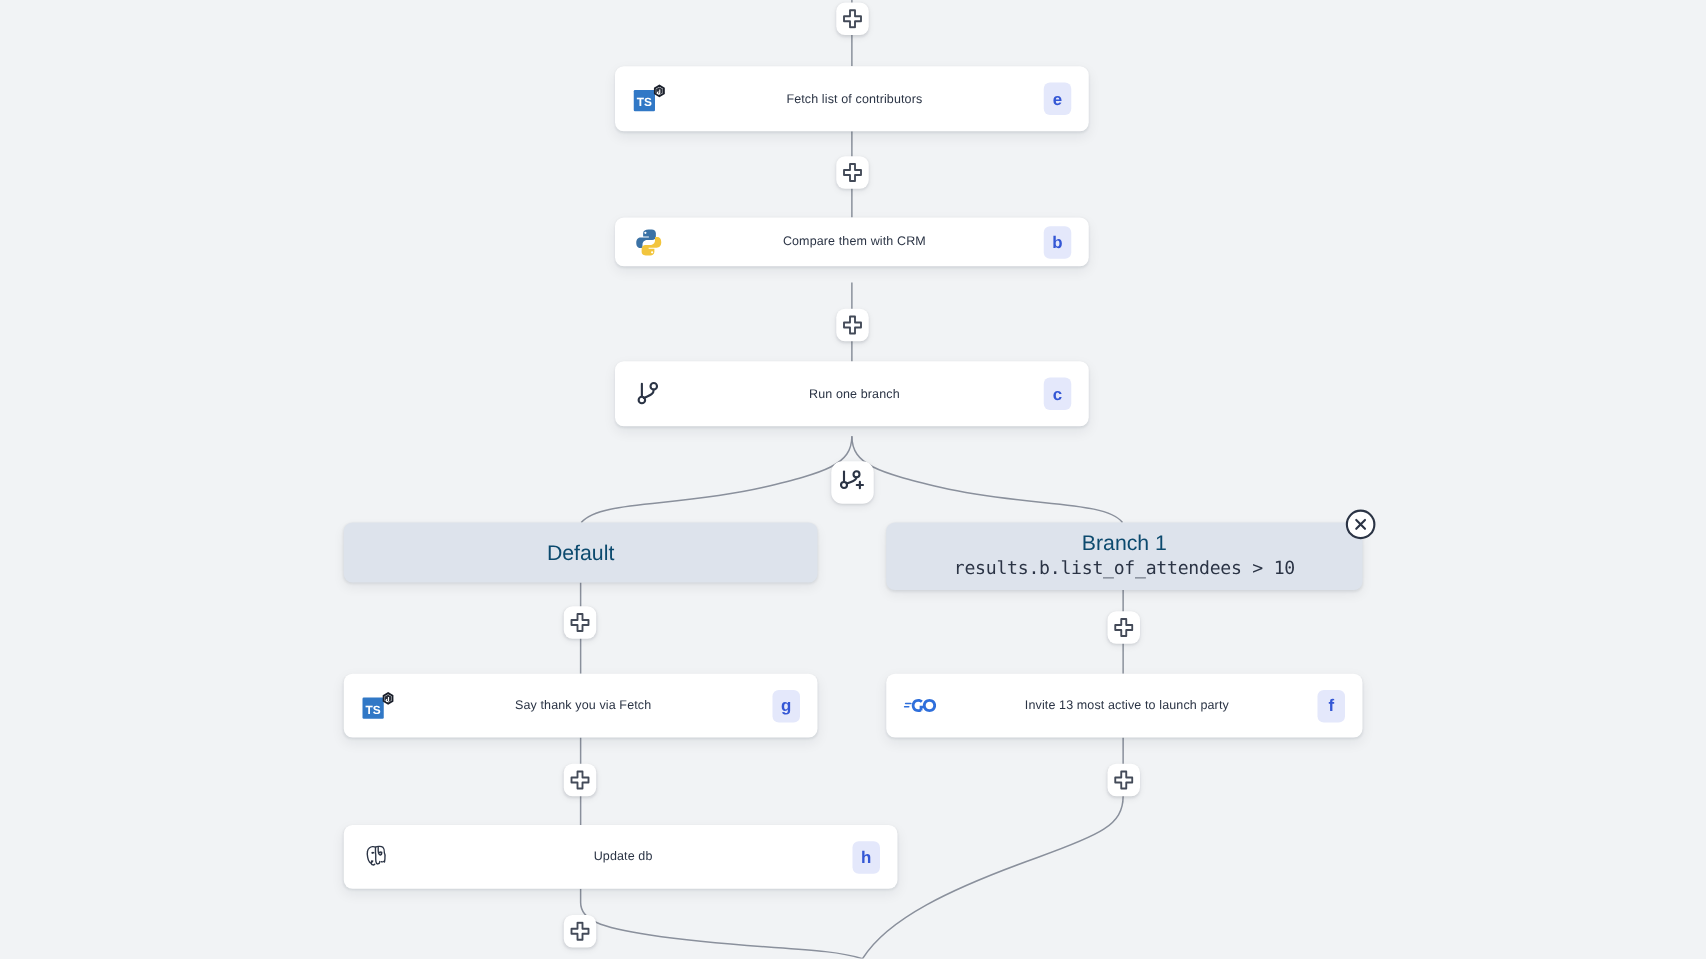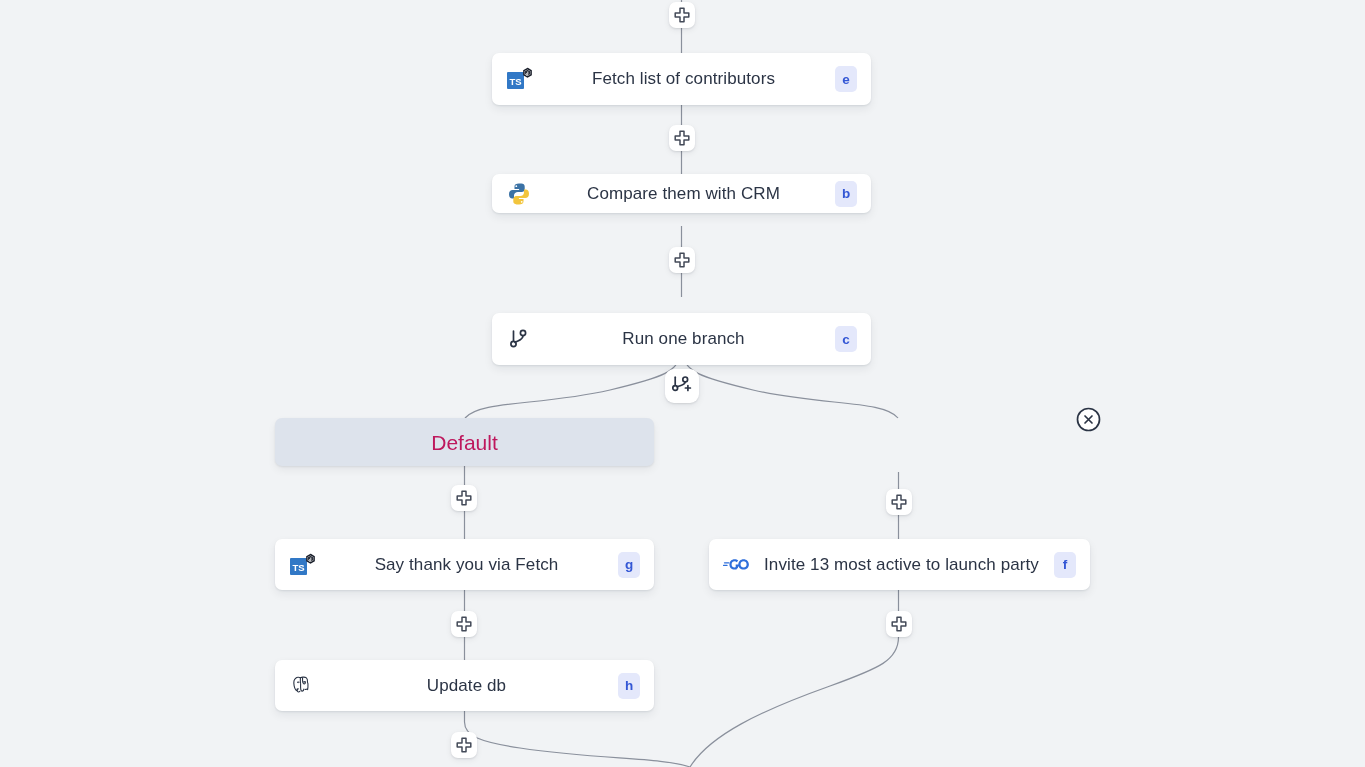--- a/index.html
+++ b/index.html
@@ -40,21 +40,21 @@
     height: 26px;
     flex: 0 0 26px;
     display: flex;
     align-items: center;
     justify-content: center;
     position: relative;
   }
   .node-title {
     flex: 1 1 auto;
     text-align: center;
-    font-size: 17px;
+    font-size: 10px;
     color: #2b3445;
     letter-spacing: 0.1px;
     white-space: nowrap;
     overflow: hidden;
     text-overflow: ellipsis;
     padding: 0 8px;
   }
   .node-badge {
     flex: 0 0 auto;
     width: 22px;
@@ -75,22 +75,22 @@
     background: #dde3ec;
     border-radius: 7px;
     box-shadow: 0 1px 2px rgba(16,24,40,0.08), 0 4px 9px rgba(16,24,40,0.06);
     display: flex;
     flex-direction: column;
     align-items: center;
     justify-content: center;
     cursor: pointer;
   }
   .branch-name {
-    font-size: 21px;
-    color: #be185d;
+    font-size: 17px;
+    color: #0c4a6e;
     line-height: 21px;
   }
   .branch-cond {
     font-family: "DejaVu Sans Mono", "Liberation Mono", monospace;
     font-size: 14.5px;
     color: #2b3445;
     line-height: 21px;
     letter-spacing: -0.2px;
   }
 
@@ -180,37 +180,41 @@
         <path d="M11.9 1.6 c-2.6 0-4.4 .9-4.4 2.9 v2.6 h4.6 v.8 H5.6 c-2 0-3.6 1.3-3.6 4.3 0 3 1.4 4.2 3.3 4.2 h1.7 v-2.8 c0-2.2 1.8-3.6 3.9-3.6 h3.8 c1.8 0 3-1.4 3-3.1 V4.5 c0-1.8-1.4-2.7-3.3-2.9 -.9-.1-1.7 0-2.5 0z
                  M9.3 3.3 a.9 .9 0 1 1 0 1.8 .9 .9 0 0 1 0-1.8z" fill="#3b72a5"></path>
         <path d="M12.1 22.4 c2.6 0 4.4-.9 4.4-2.9 v-2.6 h-4.6 v-.8 h6.5 c2 0 3.6-1.3 3.6-4.3 0-3-1.4-4.2-3.3-4.2 h-1.7 v2.8 c0 2.2-1.8 3.6-3.9 3.6 H9.3 c-1.8 0-3 1.4-3 3.1 v2.4 c0 1.8 1.4 2.7 3.3 2.9 .9 .1 1.7 0 2.5 0z
                  M14.7 20.7 a.9 .9 0 1 1 0-1.8 .9 .9 0 0 1 0 1.8z" fill="#f2c53d"></path>
       </svg>
     </span>
     <span class="node-title">Compare them with CRM</span>
     <span class="node-badge">b</span>
   </div>
 
-  <div class="node" style="left:492px; top:313px; width:379px; height:52px;">
+  <div class="node" style="left:492px; top:289px; width:379px; height:52px;">
     <span class="node-icon">
       <svg width="22" height="22" viewBox="0 0 22 22" fill="none" stroke="#2b3445" stroke-width="1.7" stroke-linecap="round">
         <path d="M5.5 3 L5.5 12.5"></path>
         <circle cx="5.5" cy="16" r="2.6"></circle>
         <circle cx="15" cy="5" r="2.6"></circle>
         <path d="M15 7.6 C 15 12, 10.5 12.6, 7 14.4"></path>
       </svg>
     </span>
     <span class="node-title">Run one branch</span>
     <span class="node-badge">c</span>
   </div>
 
   <div class="branch-box" style="left:275px; top:418px; width:379px; height:48px;">
     <span class="branch-name">Default</span>
   </div>
 
+  <div class="branch-box" style="left:709px; top:418px; width:381px; height:54px;">
+    <span class="branch-name">Branch 1</span>
+    <span class="branch-cond">results.b.list_of_attendees &gt; 10</span>
+  </div>
 
   <div class="close-btn" style="left:1076px; top:407px;">
     <svg width="25" height="25" viewBox="0 0 25 25" fill="none">
       <circle cx="12.5" cy="12.5" r="11" fill="#ffffff" stroke="#2b3445" stroke-width="1.7"></circle>
       <path d="M9 9 L16 16 M16 9 L9 16" stroke="#2b3445" stroke-width="1.7" stroke-linecap="round"></path>
     </svg>
   </div>
 
   <div class="node" style="left:275px; top:539px; width:379px; height:51px;">
     <span class="node-icon">
@@ -240,21 +244,21 @@
           <path d="M20.6 4.2 c-3.0 0-5.3 2.25-5.3 5.2 0 2.95 2.3 5.2 5.3 5.2 3.0 0 5.3-2.25 5.3-5.2
                    0-2.95-2.3-5.2-5.3-5.2z m0 2.15 c1.7 0 3.0 1.3 3.0 3.05 0 1.75-1.3 3.05-3.0 3.05
                    -1.7 0-3.05-1.3-3.05-3.05 0-1.75 1.35-3.05 3.05-3.05z"></path>
         </g>
       </svg>
     </span>
     <span class="node-title">Invite 13 most active to launch party</span>
     <span class="node-badge">f</span>
   </div>
 
-  <div class="node" style="left:275px; top:660px; width:379px; height:51px;">
+  <div class="node" style="left:275px; top:660px; width:443px; height:51px;">
     <span class="node-icon">
       <svg width="24" height="24" viewBox="0 0 24 24" fill="none" stroke="#2b3445" stroke-width="1.1" stroke-linejoin="round" stroke-linecap="round">
         <path d="M17.6 15.6 c.5-3.0 .35-3.5 .35-3.5 .3-2.6-.45-3.8-.45-3.8 .25-3.05-1.1-4.4-1.1-4.4
                  -1.35-1.0-3.35-.75-3.35-.75 l-.05 .0 c-1.1-.02-2.0 .25-2.55 .55 0 0-1.05-.5-2.4-.4
                  -1.45 .1-2.35 .95-2.35 .95 C4.3 5.35 4.0 7.0 4.0 7.0 3.55 8.8 4.15 11.9 4.15 11.9
                  c.35 1.9 .95 3.1 1.5 3.85 .5 .7 1.0 .65 1.0 .65 .45-.05 .75-.55 .75-.55
                  l.85-1.1"></path>
         <path d="M12.55 3.7 c-.05 2.1 .05 4.15 .25 4.75 .2 .6 .6 1.75 1.55 1.55 .8-.15 1.1-1.05 1.05-2.2"></path>
         <path d="M10.4 3.85 c-.05 2.1-.1 4.8 .15 5.6"></path>
         <path d="M7.3 14.75 c-.55 1.55-.15 2.35-.15 2.35 .35 .8 1.25 .85 1.25 .85 .8 .05 1.4-.55 1.4-.55"></path>

